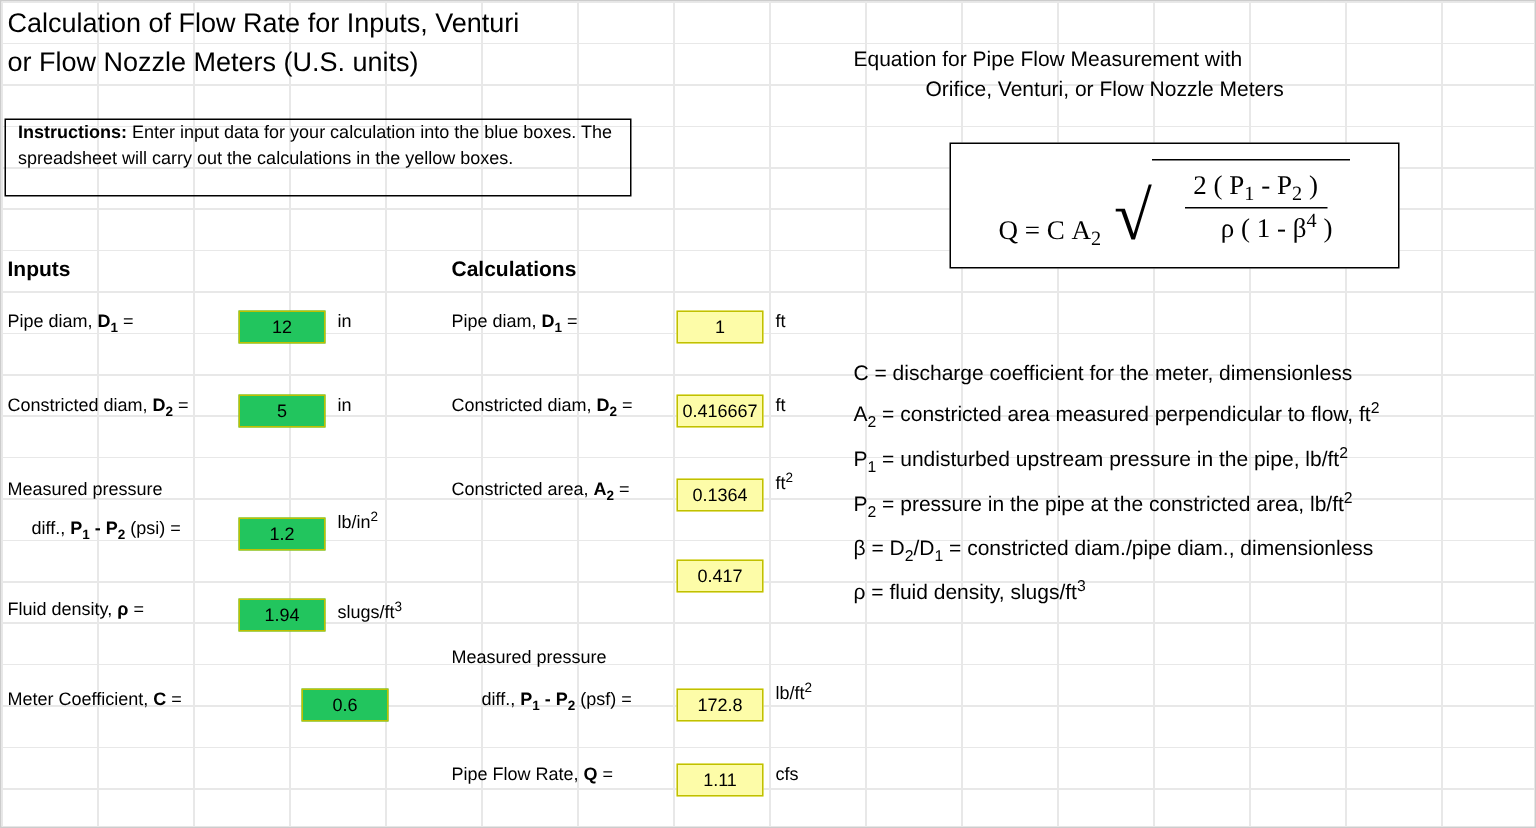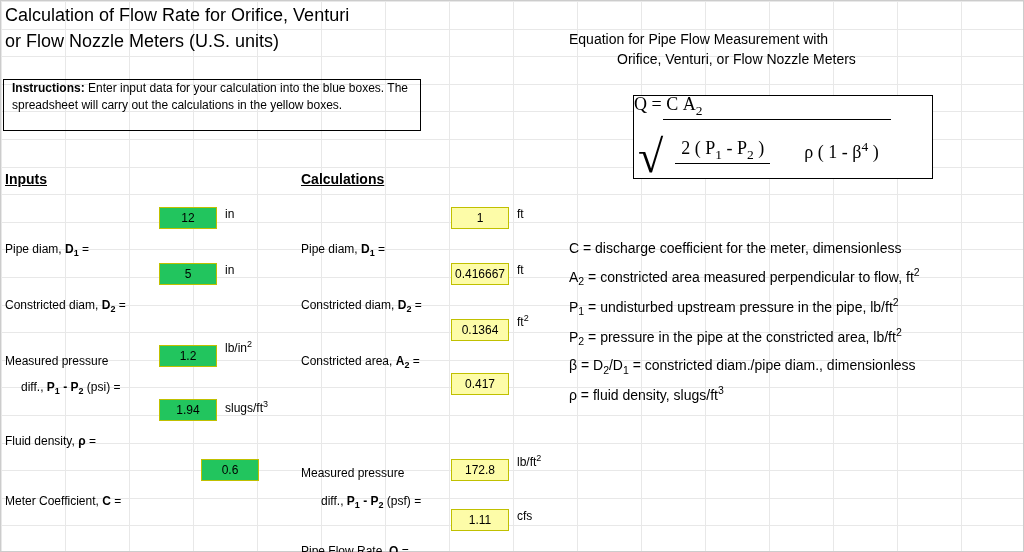--- a/index.html
+++ b/index.html
@@ -41,27 +41,26 @@
     width: 418px; height: 52px;
     border: 1px solid #000;
     padding: 0 8px;
     font-size: 12px;
     line-height: 1.45;
     background: transparent;
   }
   .instr-box b { font-weight: bold; }
   .section-head {
     font-weight: bold;
-    text-decoration: underline;
     font-size: 14px;
   }
   .inputs-head { left: 4px; top: 170px; }
   .calc-head { left: 300px; top: 170px; }
 
-  .row-label { font-size: 12px; margin-top: 35px; }
+  .row-label { font-size: 12px; }
   .box {
     width: 58px; height: 22px;
     border: 1px solid #c0c000;
     text-align: center;
     font-size: 12px;
     line-height: 20px;
   }
   .box.blue { background: #22c55e; }
   .box.yel  { background: #fdfca8; }
   .unit { font-size: 12px; }
@@ -103,21 +102,21 @@
     border: 1px solid #000;
     display: flex;
     align-items: center;
     justify-content: center;
     font-family: "Times New Roman", serif;
     font-size: 18px;
     background: #fff;
   }
   .eq-box .frac {
     display: inline-flex;
-    flex-direction: row;
+    flex-direction: column;
     align-items: center;
     vertical-align: middle;
     margin-left: 6px;
     text-align: right;
   }
   .eq-box .frac .num { border-bottom: 1px solid #000; padding: 0 6px; }
   .eq-box .frac .den { padding: 0 6px; margin-left: 28px; }
   .radical {
     display: inline-flex;
     align-items: stretch;
@@ -138,21 +137,21 @@
     width: 450px;
   }
   .def-list div { white-space: nowrap; }
 </style>
 </head>
 <body>
 
 <div class="sheet">
   <div class="gridlines"></div>
 
-  <div class="layer title">Calculation of Flow Rate for Orifice, Venturi</div>
+  <div class="layer title">Calculation of Flow Rate for Inputs, Venturi</div>
   <div class="layer title2">or Flow Nozzle  Meters  (U.S. units)</div>
 
   <div class="layer instr-box">
     <b>Instructions:</b><span> Enter input data for your calculation into the blue boxes.  The spreadsheet will carry out the calculations in the yellow boxes.</span>
   </div>
 
   <div class="layer section-head inputs-head">Inputs</div>
   <div class="layer section-head calc-head">Calculations</div>
 
   <div class="layer row-label l-lbl r1"><span>Pipe diam, </span><b><span>D</span><sub>1</sub></b><span> =</span></div>

